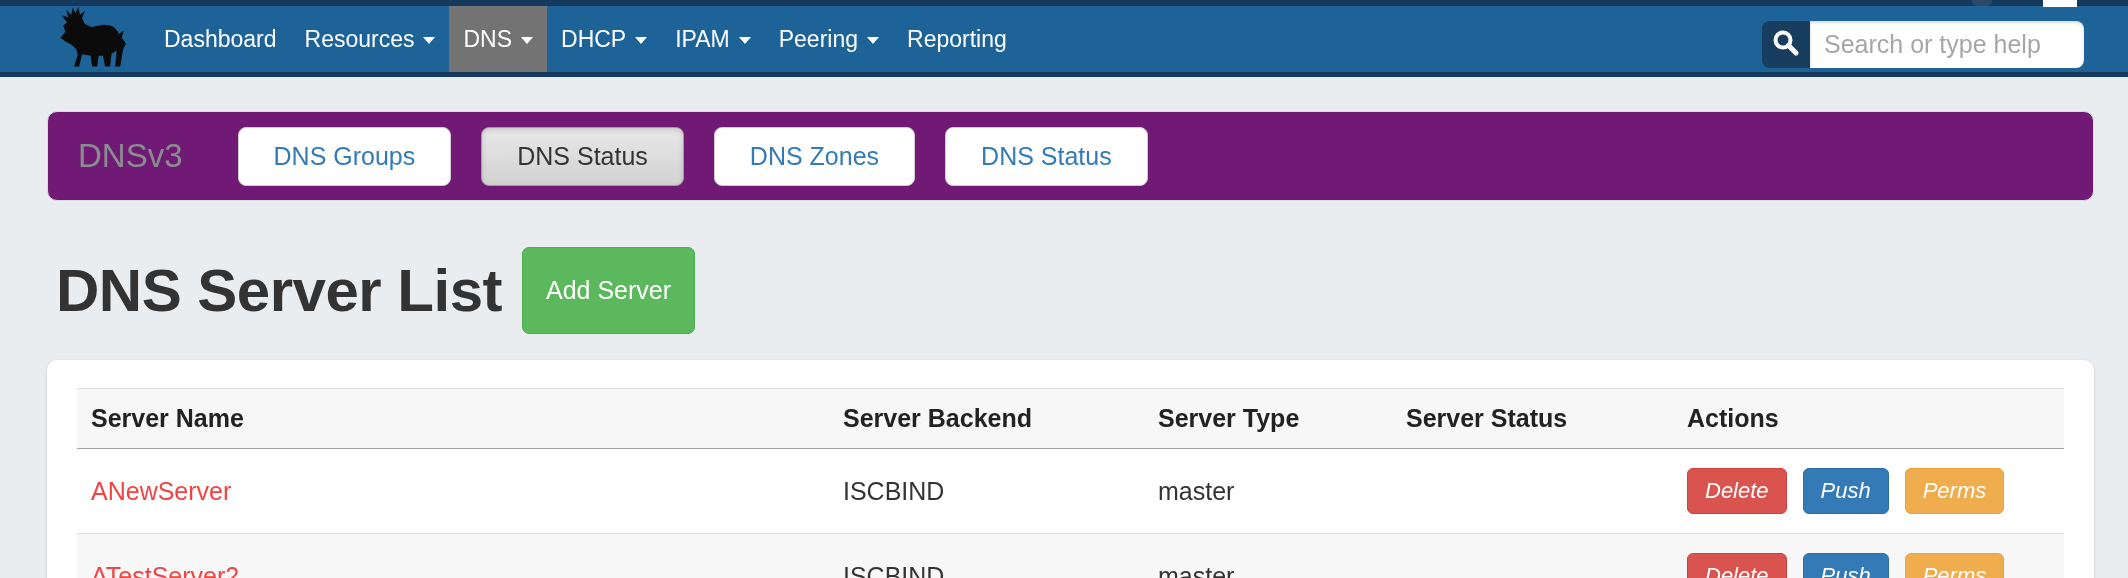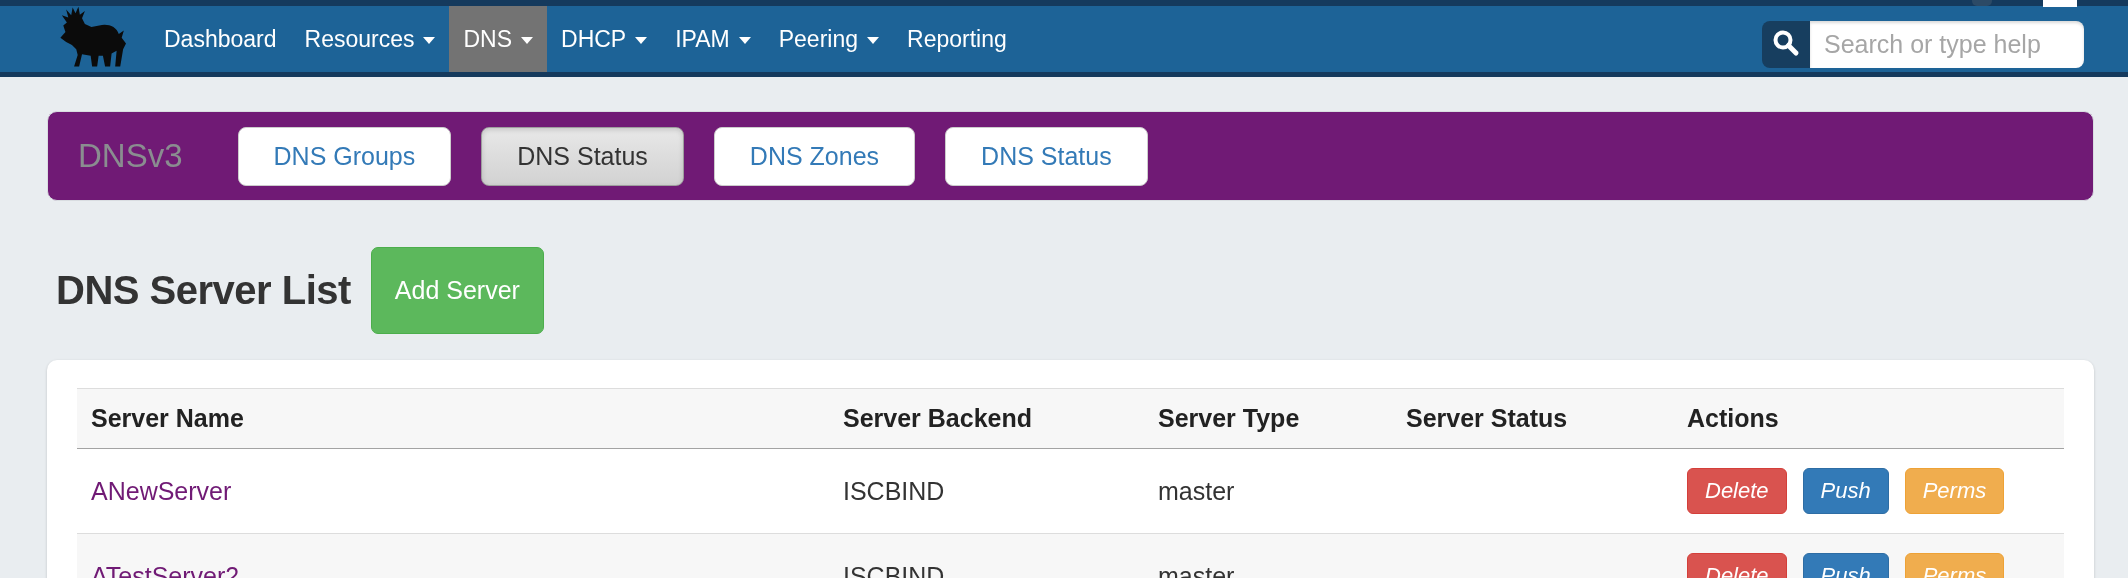--- a/index.html
+++ b/index.html
@@ -117,21 +117,21 @@
     box-shadow:inset 0 2px 5px rgba(0,0,0,.15);
   }
 
   
   .heading-row {
     margin:46px 0 0 56px;
     display:flex;
     align-items:center;
   }
   .page-title {
-    font-size:40px;
+    font-size:60px;
     font-weight:700;
     color:#333333;
     letter-spacing:-0.5px;
   }
   .add-btn {
     font-family:"Liberation Sans","DejaVu Sans",sans-serif;
     margin-left:20px;
     background:#5cb85c;
     border:1px solid #4cae4c;
     border-radius:7px;
@@ -171,21 +171,21 @@
     border-bottom:1px solid #a3a3a3;
   }
   .server-table td {
     font-size:25px;
     color:#333333;
     padding:19px 10px 19px 14px;
     border-bottom:1px solid #dddddd;
     vertical-align:middle;
   }
   .server-table tr.striped td { background:#f7f7f7; }
-  a.server-link { color:#701a75; text-decoration:none; cursor:pointer; }
+  a.server-link { color:#ef4444; text-decoration:none; cursor:pointer; }
   .action-btn {
     font-family:"Liberation Sans","DejaVu Sans",sans-serif;
     font-size:22px;
     color:#ffffff;
     border-radius:6px;
     padding:9px 17px;
     margin-right:9px;
     cursor:pointer;
     font-style:italic;
   }

